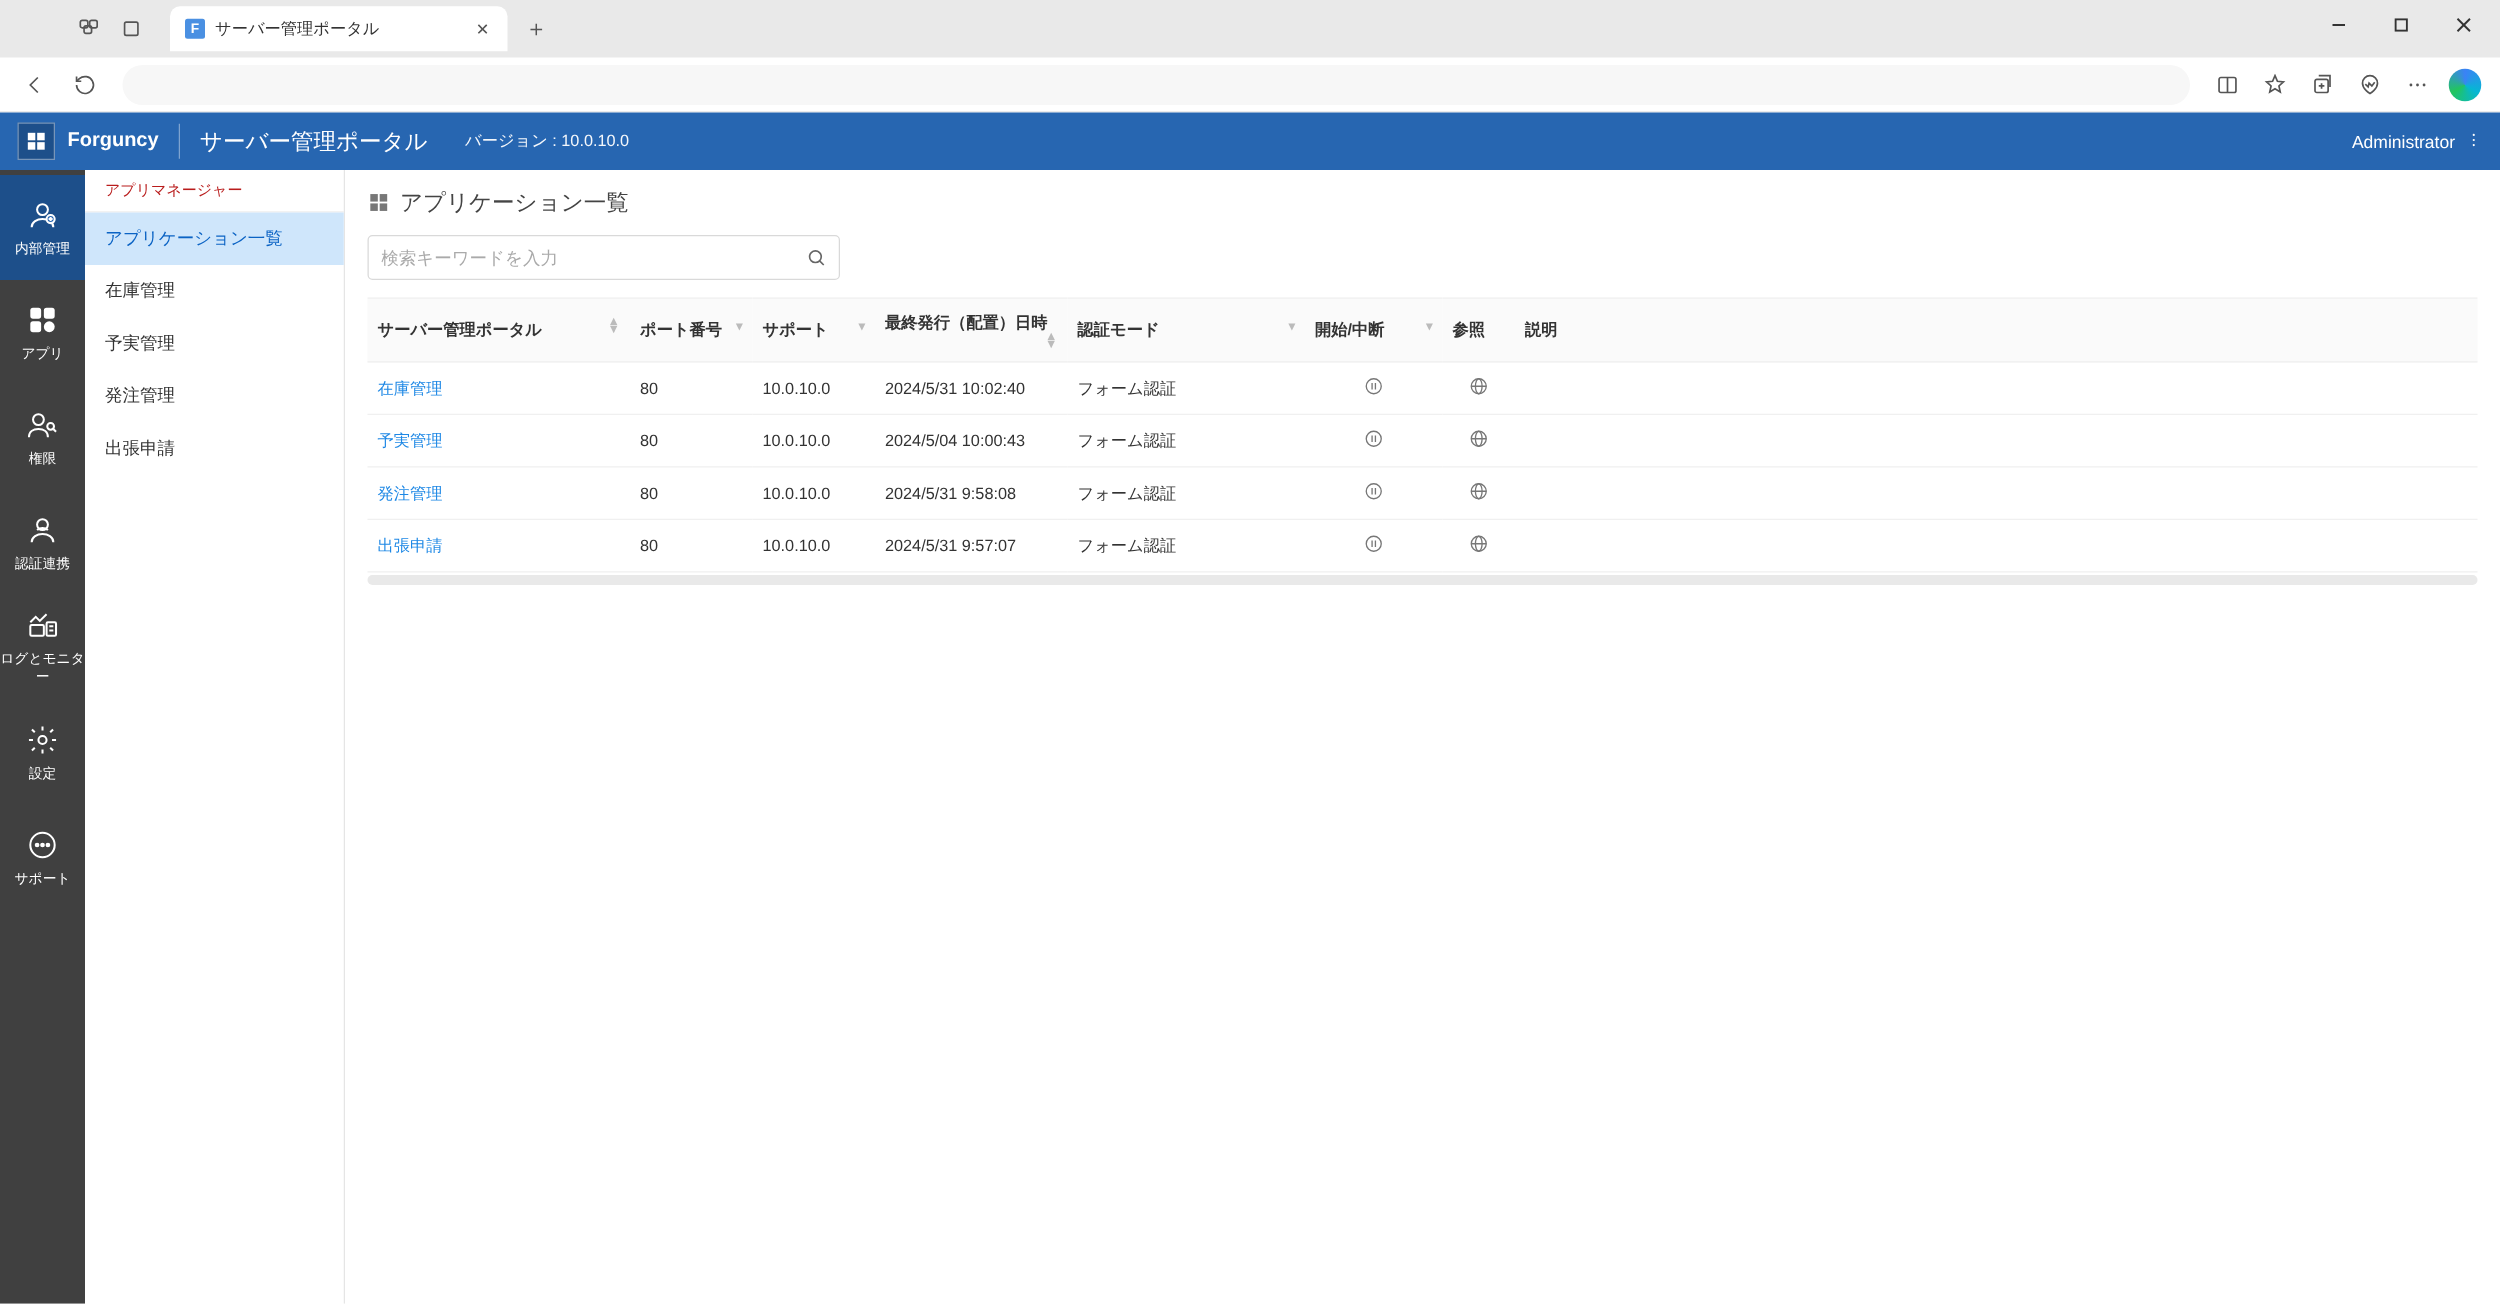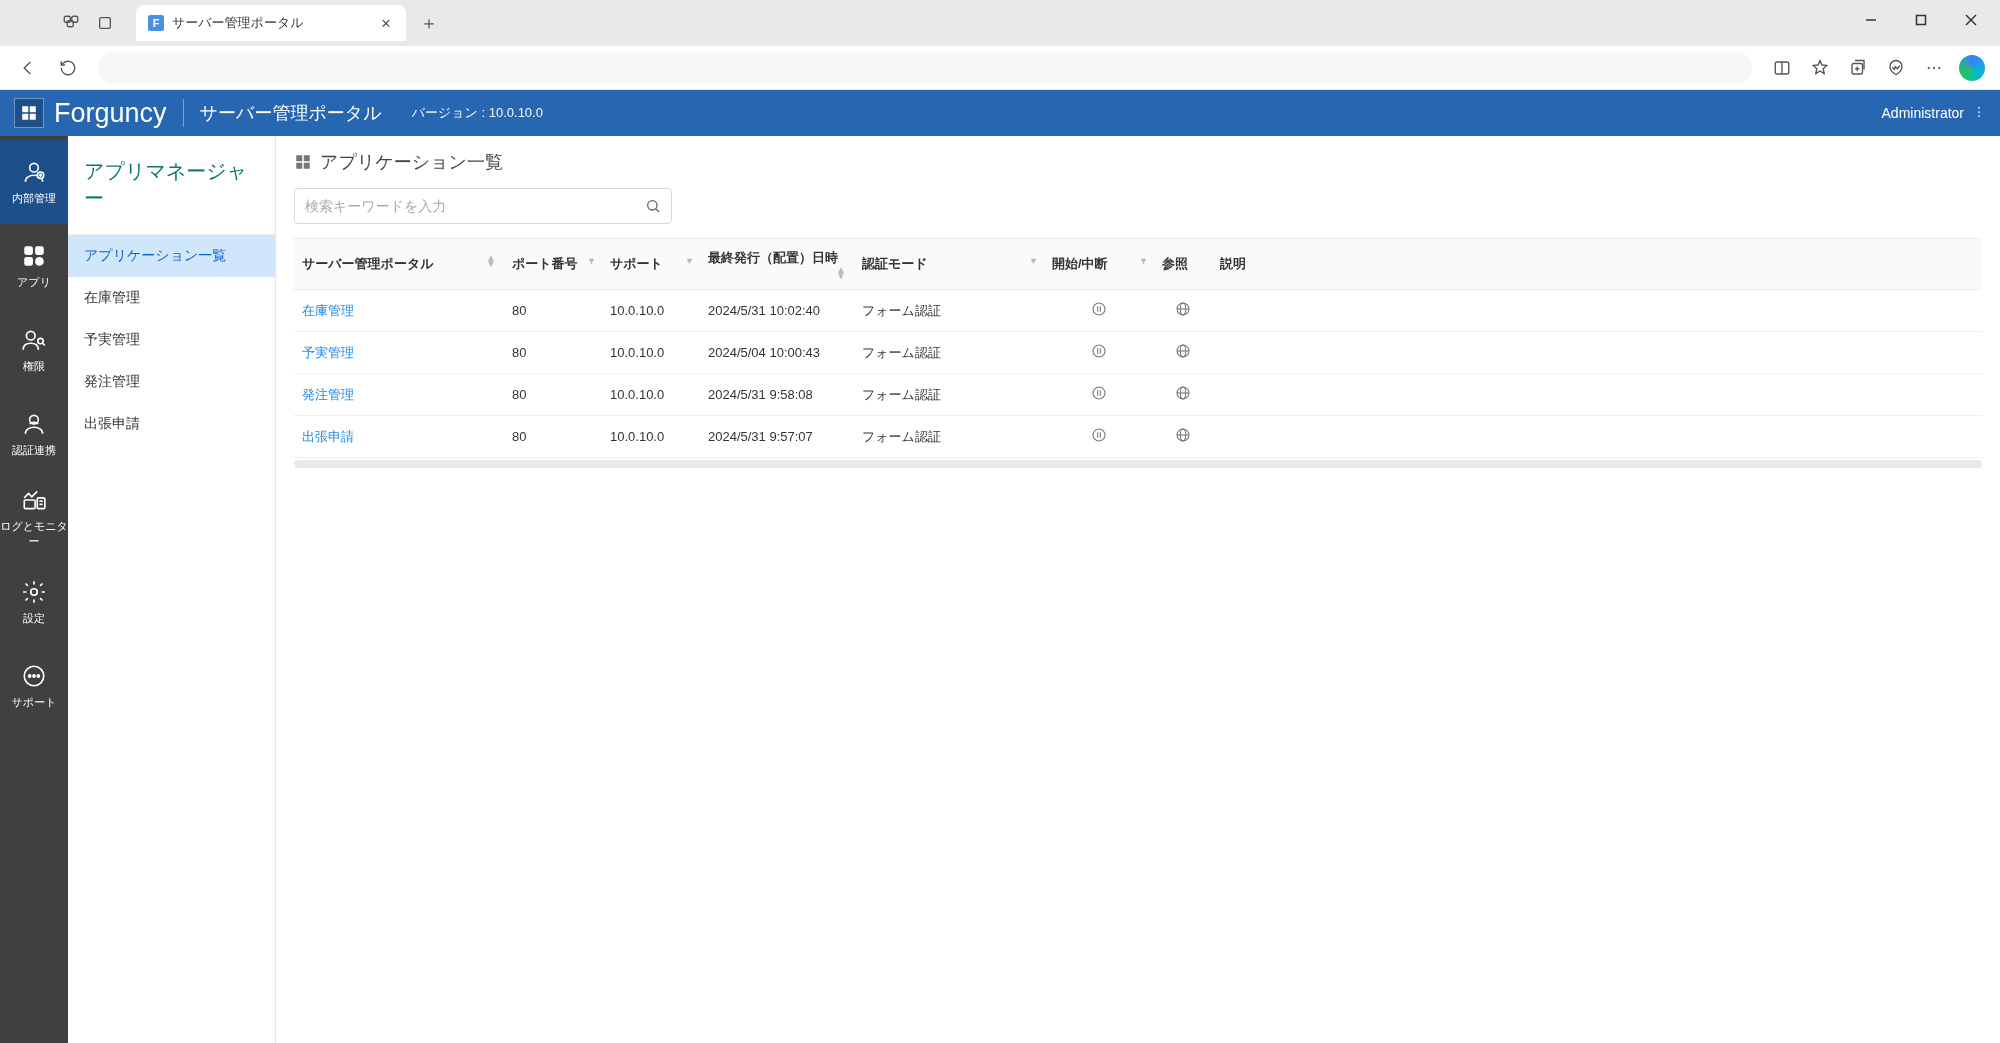--- a/index.html
+++ b/index.html
@@ -21,37 +21,37 @@
 .nav-btn { width: 36px; height: 36px; display:flex; align-items:center; justify-content:center; color:#555; cursor:pointer; border-radius:4px;}
 .address-bar { flex:1; height: 32px; background:#f7f7f7; border-radius:16px; margin: 0 8px;}
 .nav-right { display:flex; gap:2px; align-items:center;}
 .copilot-icon { width:26px; height:26px; border-radius:50%; background: conic-gradient(#3b82f6,#06b6d4,#22c55e,#3b82f6); }
 
 
 .app-wrap { display:flex; flex-direction:column; height: calc(1043px - 46px - 44px); }
 .app-header { height: 46px; background:#2766b1; color:#fff; display:flex; align-items:center; padding:0 14px; }
 .app-logo { width:30px; height:30px; background:#1d4f8a; border:1px solid rgba(255,255,255,.4); margin-right:10px; display:flex; align-items:center; justify-content:center; }
 .app-logo svg { fill:#fff; }
-.app-brand { font-size:27px; font-weight:400; }
+.app-brand { font-size:16px; font-weight:700; }
 .header-divider { width:1px; height:28px; background:rgba(255,255,255,.4); margin:0 16px;}
 .portal-title { font-size:18px; }
 .version-text { font-size:13px; margin-left:30px; opacity:.95; }
 .header-right { margin-left:auto; display:flex; align-items:center; gap:8px; font-size:14px; }
 
 .app-body { flex:1; display:flex; background:#fff; }
 
 .rail { width:68px; background:#404040; display:flex; flex-direction:column; align-items:center; padding-top:4px;}
 .rail-item { width:68px; height:84px; display:flex; flex-direction:column; align-items:center; justify-content:center; gap:6px; color:#fff; cursor:pointer; }
 .rail-item.active { background:#1d4f8a; }
 .rail-item .ri-label { font-size:11px; text-align:center; }
 .rail-item svg { width:26px; height:26px; stroke:#fff; fill:none; stroke-width:1.5;}
 .rail-item.app-rail svg { fill:#fff; stroke:none;}
 
 .side-nav { width:208px; background:#fff; border-right:1px solid #e5e5e5; }
-.side-nav-header { font-size:20px; padding:22px 16px; color:#0f766e; border-bottom:1px solid #eee;}
+.side-nav-header { font-size:12px; padding:8px 16px; color:#b91c1c; border-bottom:1px solid #eee;}
 .side-nav-item { padding:12px 16px; font-size:14px; color:#333; cursor:pointer;}
 .side-nav-item.selected { background:#cfe6fb; color:#0b63c4; }
 
 .main { flex:1; padding:14px 18px; overflow:auto;}
 .page-title { display:flex; align-items:center; gap:8px; font-size:18px; color:#444; margin-bottom:14px;}
 .page-title-icon { width:18px; height:18px; }
 .search-box { width:378px; height:36px; border:1px solid #d9d9d9; border-radius:4px; display:flex; align-items:center; padding:0 10px; margin-bottom:14px; color:#999;}
 .search-box input { border:none; outline:none; flex:1; font-size:14px; color:#a21caf;}
 .search-box input::placeholder { color:#aaa;}
 

